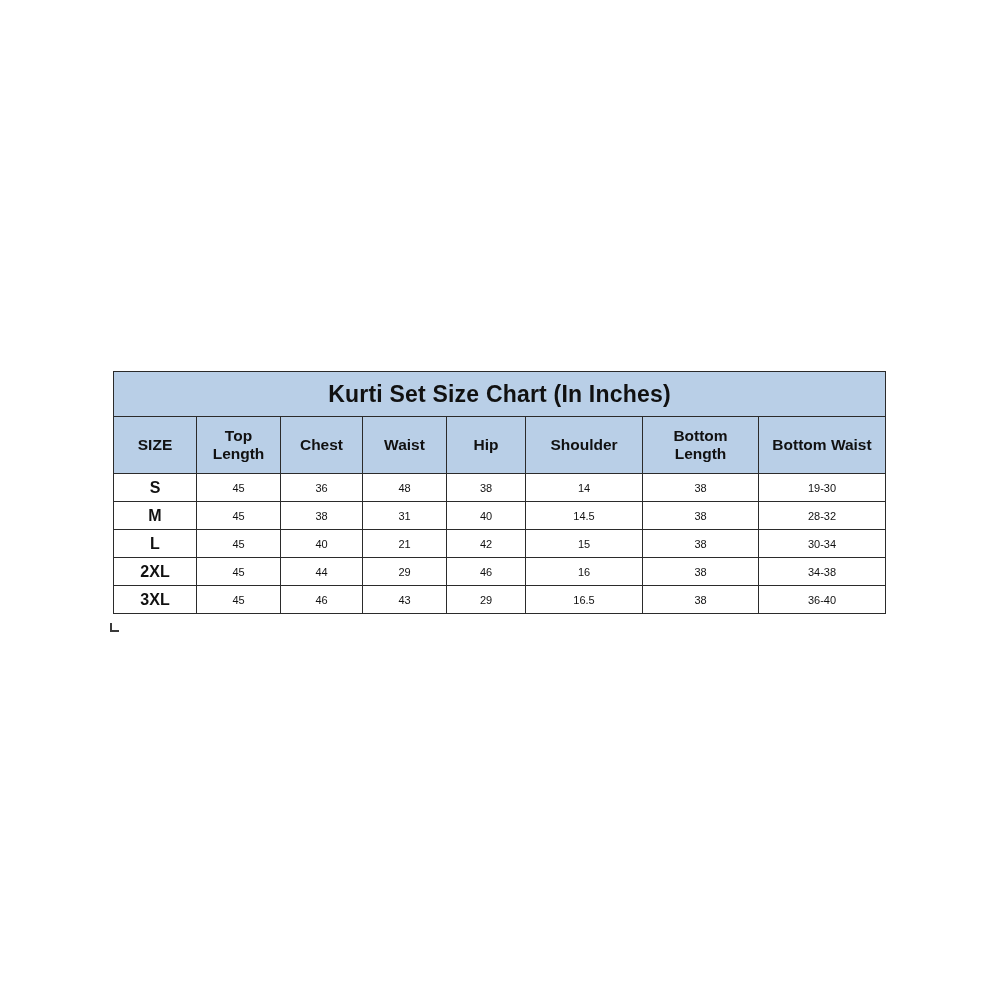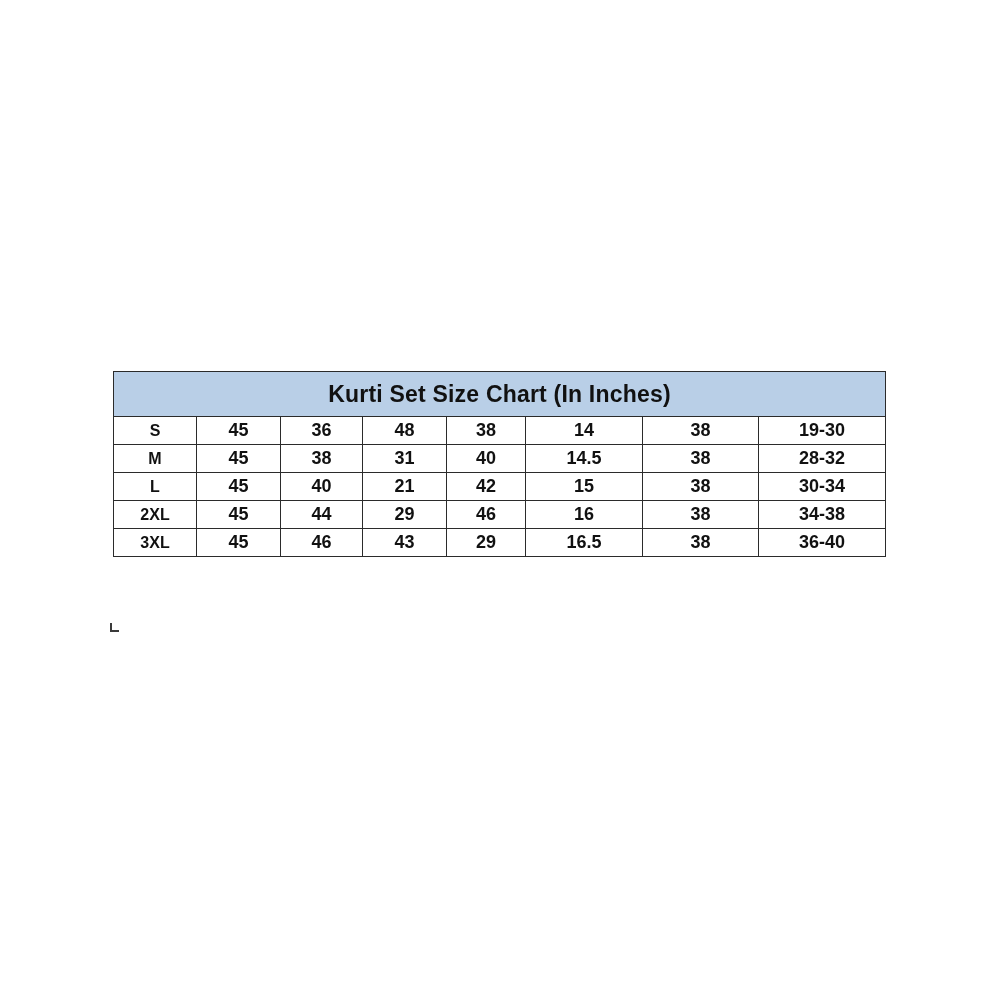--- a/index.html
+++ b/index.html
@@ -46,22 +46,22 @@
   tr.header-row th {
     background: #b9cfe7;
     font-size: 15.5px;
     font-weight: bold;
     height: 52px;
     line-height: 1.15;
     padding: 2px 3px;
   }
   tr.data-row td {
     height: 27px;
-    font-size: 18px;
-    font-weight: bold;
+    font-size: 11px;
+    font-weight: normal;
     background: #ffffff;
   }
   tr.data-row td.size-cell {
     font-weight: bold;
     font-size: 16px;
   }
   .corner-tick {
     position: absolute;
     left: 110px;
     top: 623px;
@@ -84,20 +84,30 @@
         <col style="width:82px">
         <col style="width:84px">
         <col style="width:79px">
         <col style="width:117px">
         <col style="width:116px">
         <col style="width:127px">
       </colgroup>
       <tbody>
         <tr class="title-row">
           <th colspan="8">Kurti Set Size Chart (In Inches)</th>
+        </tr>
+        <tr class="header-row">
+          <th>SIZE</th>
+          <th>Top Length</th>
+          <th>Chest</th>
+          <th>Waist</th>
+          <th>Hip</th>
+          <th>Shoulder</th>
+          <th>Bottom Length</th>
+          <th>Bottom Waist</th>
         </tr>
 
         <tr class="data-row">
           <td class="size-cell">S</td>
           <td>45</td>
           <td>36</td>
           <td>48</td>
           <td>38</td>
           <td>14</td>
           <td>38</td>

